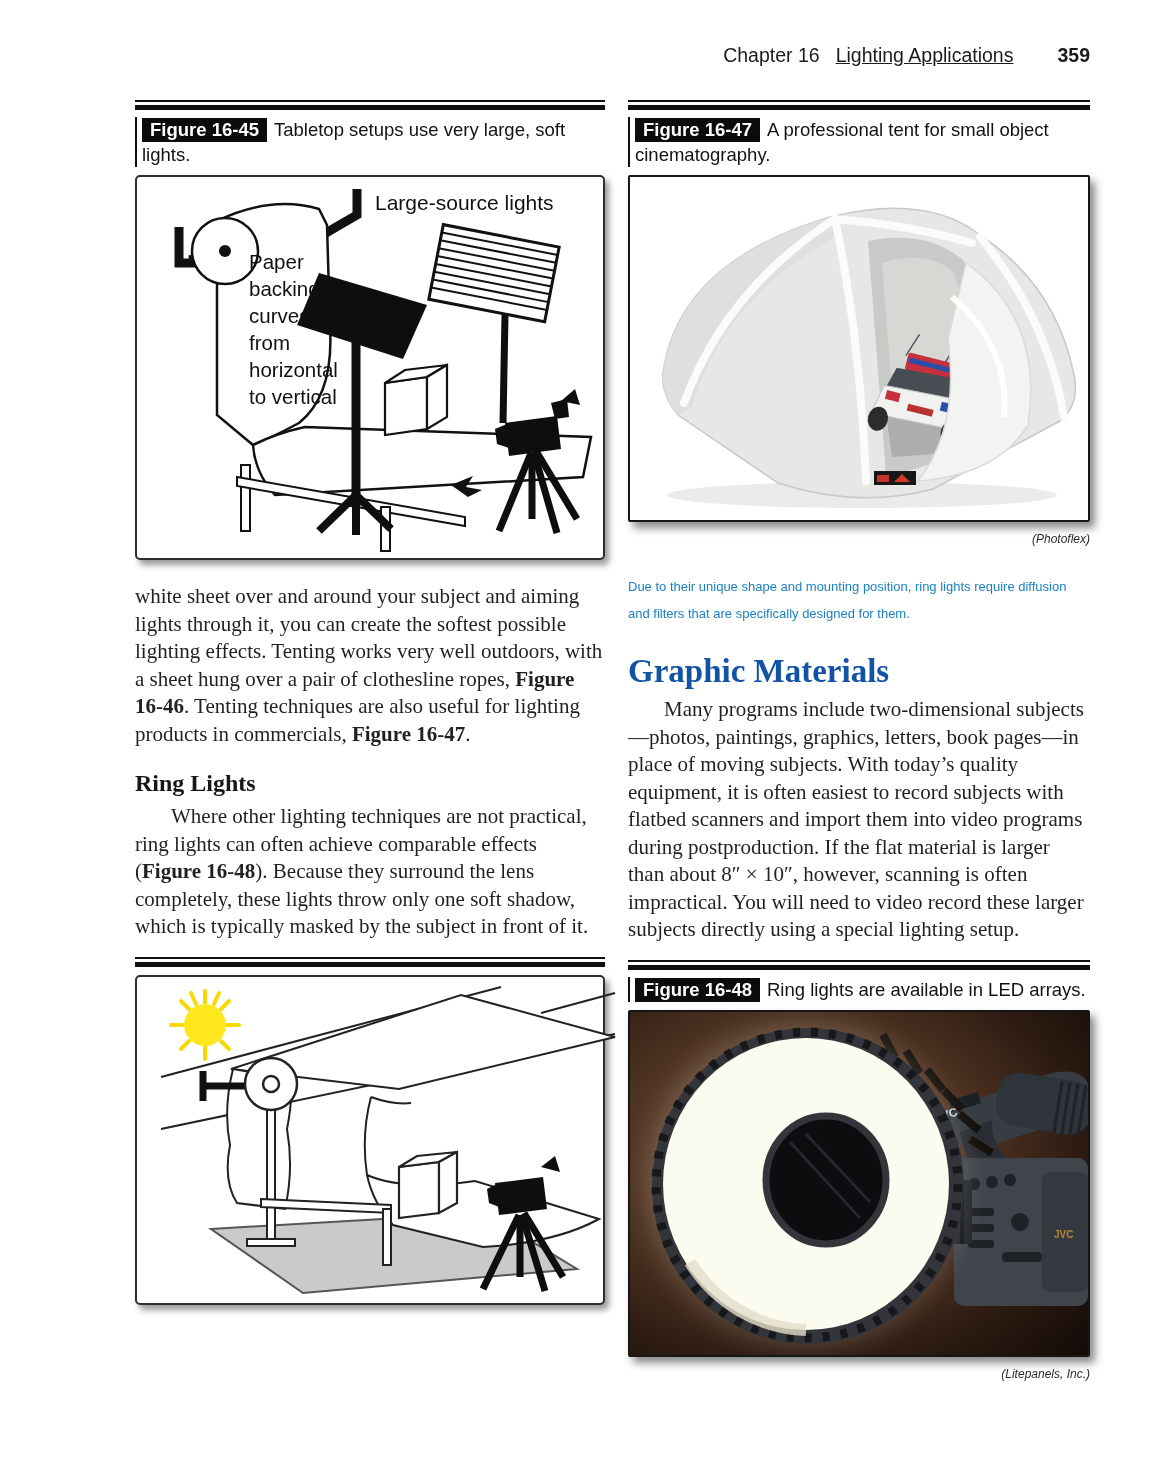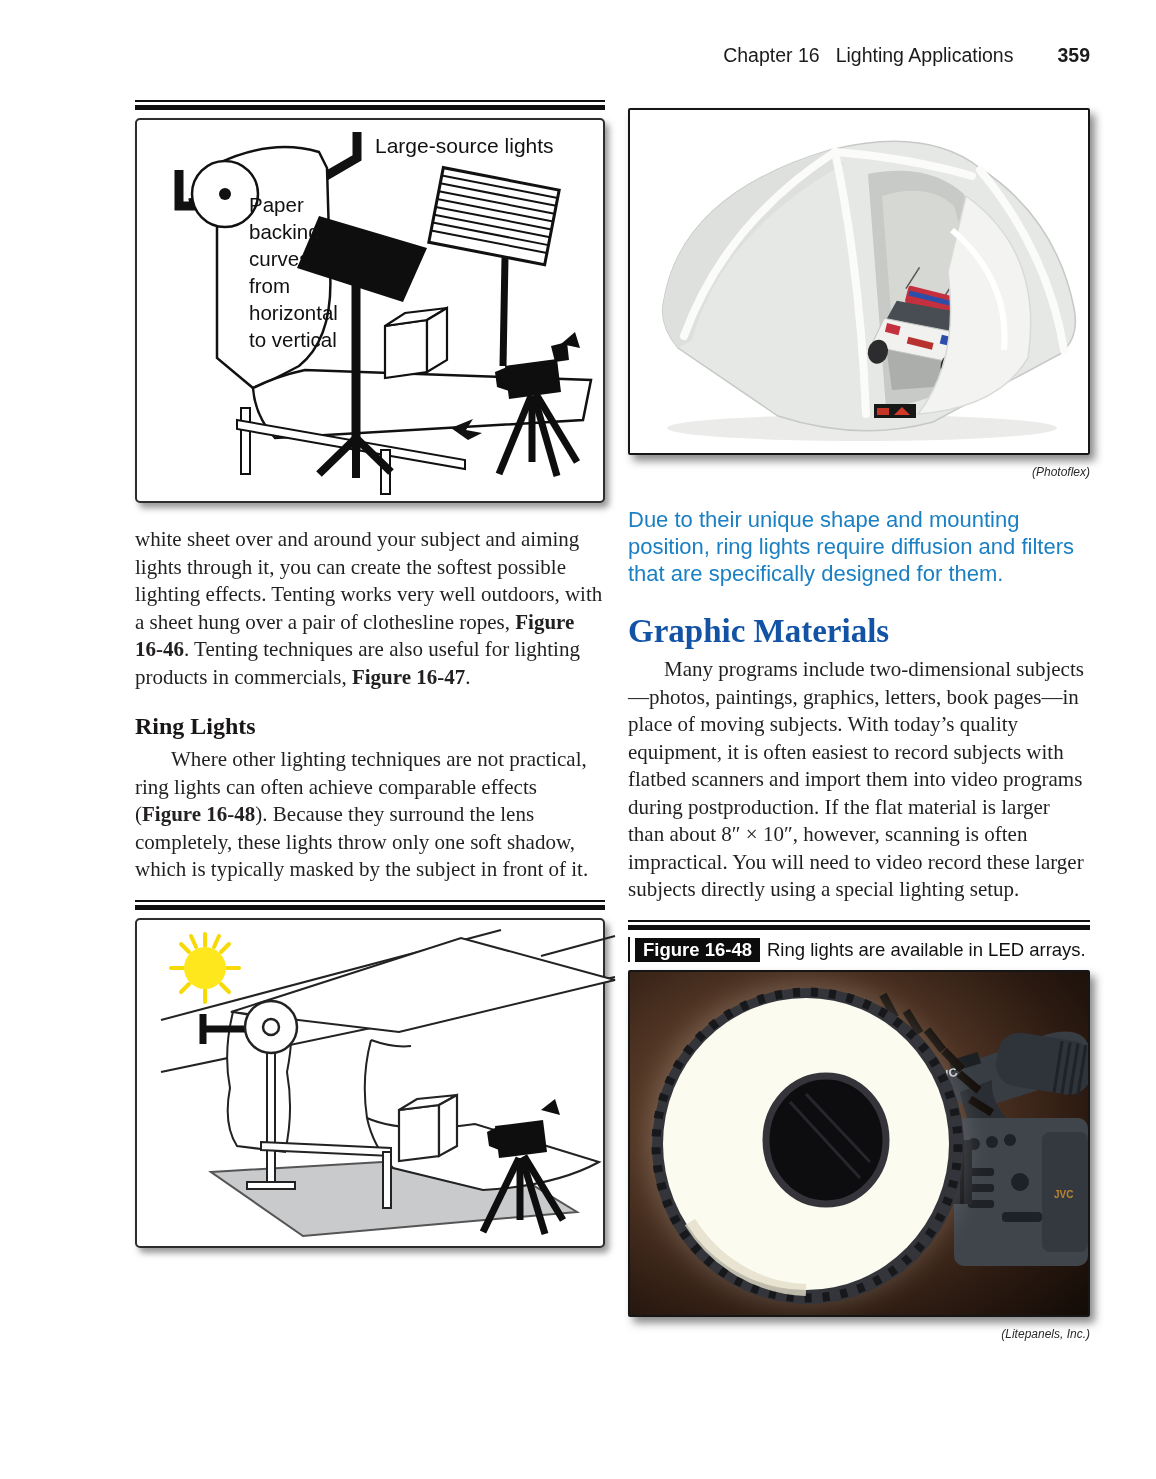--- a/index.html
+++ b/index.html
@@ -3,21 +3,21 @@
 <meta charset="utf-8">
 <style>
   html,body{margin:0;padding:0;background:#ffffff;}
   .page{position:relative;width:1156px;height:1479px;background:#ffffff;overflow:hidden;
         font-family:"Liberation Sans",sans-serif;color:#1c1c1c;}
 
   
   .runhead{position:absolute;top:44px;left:400px;width:690px;text-align:right;
            font-size:19.5px;color:#1b1b1b;}
   .runhead .ch{font-weight:normal;text-align:right;}
-  .runhead .sec{margin-left:16px;font-weight:normal;}
+  .runhead .sec{margin-left:16px;font-weight:normal;text-decoration:underline;}
   .runhead .pn{margin-left:44px;font-weight:bold;}
 
   
   .col-left{position:absolute;left:135px;top:100px;width:470px;}
   .col-right{position:absolute;left:628px;top:100px;width:462px;}
 
   
   .figcap{margin:0;}
   .figcap .rule-thin{height:2px;background:#0f0f0f;}
   .figcap .rule-thick{height:5px;background:#0f0f0f;margin-top:3px;margin-bottom:7px;}
@@ -36,39 +36,42 @@
   .credit{margin-top:7px;text-align:right;font-style:italic;font-size:12px;
           line-height:20px;color:#2a2a2a;}
 
   
   .body-text{font-family:"Liberation Serif",serif;font-size:21px;line-height:27.5px;
              color:#221f20;margin:0;}
   .para-top{margin-top:23px;}
   .indent{text-indent:36px;}
   .subhead{font-family:"Liberation Serif",serif;font-size:24px;font-weight:bold;
            color:#191617;margin:21px 0 6px 0;line-height:28px;}
-  .note{font-size:22px;line-height:27px;color:#1b80c3;margin-top:24px;}
+  .note{font-size:13px;line-height:27px;color:#1b80c3;margin-top:24px;}
   .mainhead{font-family:"Liberation Serif",serif;font-size:33px;font-weight:bold;
             color:#1353a5;margin:28px 0 8px 0;line-height:33px;}
   .gap-cap{margin-top:16px;}
 </style>
 </head>
 <body>
 
 <div class="page">
 
   <div class="runhead">
     <span class="ch">Chapter 16</span><span class="sec">Lighting Applications</span><span class="pn">359</span>
   </div>
 
   <div class="col-left">
 
     <div class="figcap">
       <div class="rule-thin"></div>
       <div class="rule-thick"></div>
+      <div class="capbody">
+        <span class="figlabel">Figure 16-45</span><span>Tabletop setups use very large, soft lights.</span>
+      </div>
     </div>
 
     <div class="diagram">
       <svg viewBox="0 0 466 381" width="466" height="381">
 
         <path d="M204 12 V38 L166 60" fill="none" stroke="#111" stroke-width="9"></path>
 
         <path d="M26 50 V86 H54" fill="none" stroke="#111" stroke-width="9"></path>
         <line x1="36" y1="82" x2="70" y2="75" stroke="#111" stroke-width="7"></line>
 
@@ -207,20 +210,27 @@
             <path d="M371 236 L410 300"></path>
               <path d="M367 238 L367 300"></path>
           </g>
         </g>
       </svg>
     </div>
   </div>
 
   <div class="col-right">
 
+    <div class="figcap">
+      <div class="rule-thin"></div>
+      <div class="rule-thick"></div>
+      <div class="capbody">
+        <span class="figlabel">Figure 16-47</span><span>A professional tent for small object cinematography.</span>
+      </div>
+    </div>
 
     <div class="photo">
       <svg viewBox="0 0 458 343" width="458" height="343">
         <rect width="458" height="343" fill="#ffffff"></rect>
         <ellipse cx="232" cy="318" rx="195" ry="13" fill="#ebebe9"></ellipse>
 
         <path d="M34 190 Q52 84 200 40 Q296 16 350 58 Q426 108 444 198 Q450 228 430 244 L303 312 Q228 332 148 306 L48 238 Q28 214 34 190 Z" fill="#e6e8e5" stroke="#c6c9c6" stroke-width="1.5"></path>
         <path d="M34 190 Q52 84 200 40 L214 54 Q92 122 62 230 L48 238 Q28 214 34 190 Z" fill="#dde0dd"></path>
 
         <g stroke="#fbfbfa" stroke-width="8" fill="none" stroke-linecap="round">

